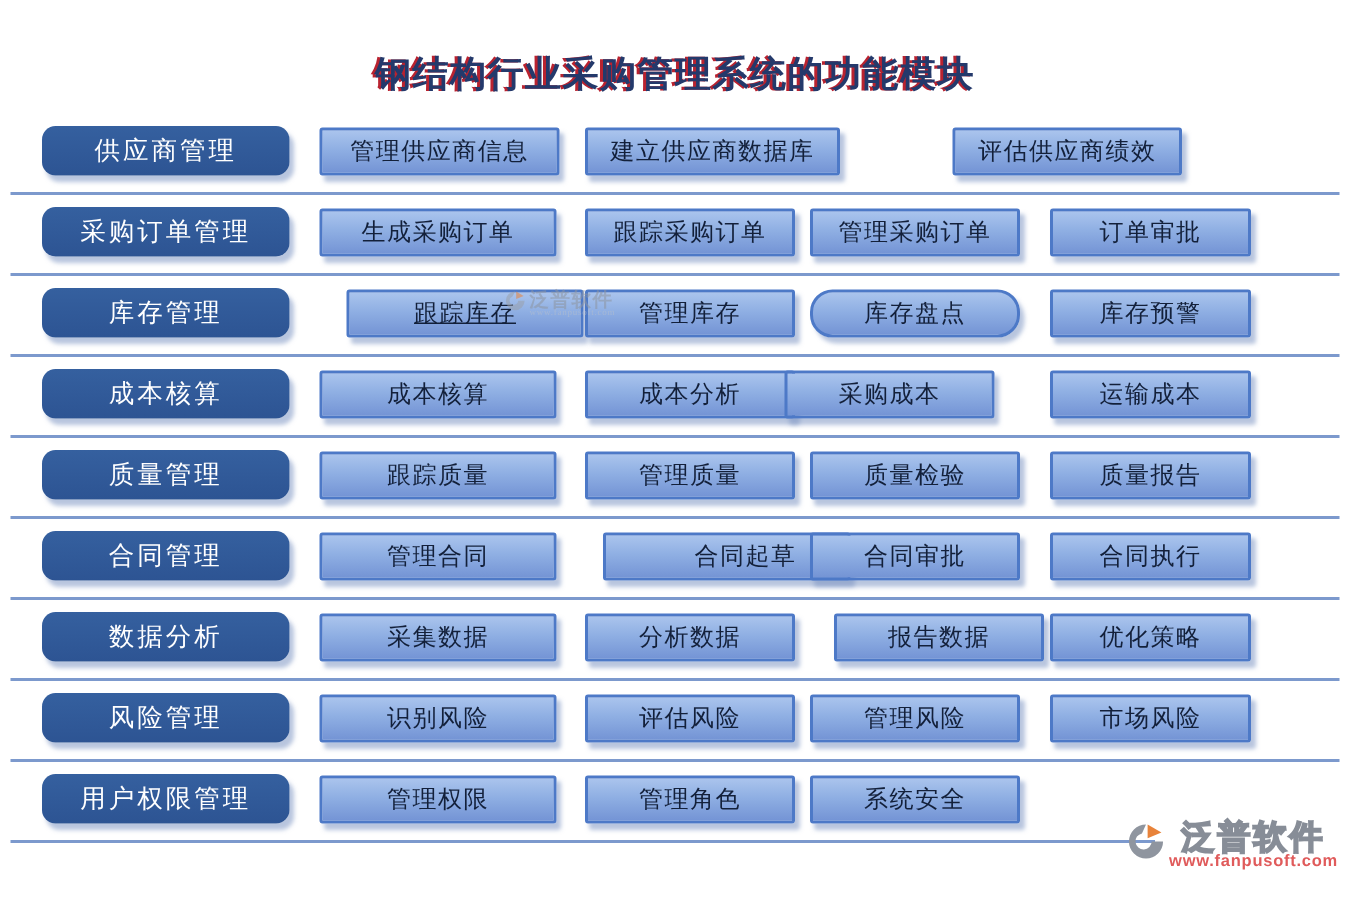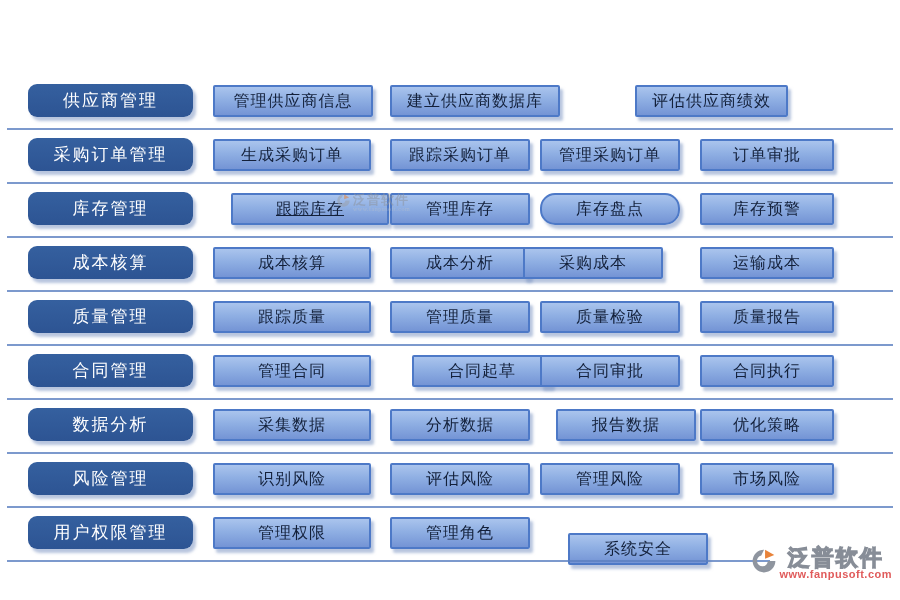--- a/index.html
+++ b/index.html
@@ -45,20 +45,21 @@
     color:#f2f3f5;-webkit-text-stroke:1.2px #878d97;
   }
   .logo-url{font-size:11px;font-weight:bold;color:#e05b5b;letter-spacing:0.5px;
     font-family:"Liberation Sans", sans-serif;}
 </style>
 </head>
 <body>
 
 <div class="canvas">
 
+  <h1 class="title">钢结构行业采购管理系统的功能模块</h1>
 
   <div id="rows">
       <div class="row" style="top: 84px;">
         <div class="cat-btn">供应商管理</div>
         <div class="item-btn" style="left: 185px; width: 156px;">管理供应商信息</div>
         <div class="item-btn" style="left: 362px; width: 166px;">建立供应商数据库</div>
         <div class="item-btn" style="left: 583px; width: 149px; margin-left: 24px;">评估供应商绩效</div>
       </div>
       <div class="row" style="top: 138px;">
         <div class="cat-btn">采购订单管理</div>
@@ -84,21 +85,21 @@
       <div class="row" style="top: 300px;">
         <div class="cat-btn">质量管理</div>
         <div class="item-btn" style="left: 185px; width: 154px;">跟踪质量</div>
         <div class="item-btn" style="left: 362px; width: 136px;">管理质量</div>
         <div class="item-btn" style="left: 512px; width: 136px;">质量检验</div>
         <div class="item-btn" style="left: 672px; width: 130px;">质量报告</div>
       </div>
       <div class="row" style="top: 354px;">
         <div class="cat-btn">合同管理</div>
         <div class="item-btn" style="left: 185px; width: 154px;">管理合同</div>
-        <div class="item-btn" style="left: 384px; width: 136px;">合同起草</div>
+        <div class="item-btn" style="left: 374px; width: 136px; padding-left: 25px;">合同起草</div>
         <div class="item-btn" style="left: 512px; width: 136px;">合同审批</div>
         <div class="item-btn" style="left: 672px; width: 130px;">合同执行</div>
       </div>
       <div class="row" style="top: 408px;">
         <div class="cat-btn">数据分析</div>
         <div class="item-btn" style="left: 185px; width: 154px;">采集数据</div>
         <div class="item-btn" style="left: 362px; width: 136px;">分析数据</div>
         <div class="item-btn" style="left: 528px; width: 136px;">报告数据</div>
         <div class="item-btn" style="left: 672px; width: 130px;">优化策略</div>
       </div>
@@ -106,21 +107,21 @@
         <div class="cat-btn">风险管理</div>
         <div class="item-btn" style="left: 185px; width: 154px;">识别风险</div>
         <div class="item-btn" style="left: 362px; width: 136px;">评估风险</div>
         <div class="item-btn" style="left: 512px; width: 136px;">管理风险</div>
         <div class="item-btn" style="left: 672px; width: 130px;">市场风险</div>
       </div>
       <div class="row" style="top: 516px;">
         <div class="cat-btn">用户权限管理</div>
         <div class="item-btn" style="left: 185px; width: 154px;">管理权限</div>
         <div class="item-btn" style="left: 362px; width: 136px;">管理角色</div>
-        <div class="item-btn" style="left: 540px; width: 136px; margin-top: 16px;">系统安全</div>
+        <div class="item-btn" style="left: 512px; width: 136px;">系统安全</div>
       </div>
     </div>
   <div id="dividers">
       <div class="divider" style="top: 128px; left: 7px; width: 886px;"></div>
       <div class="divider" style="top: 182px; left: 7px; width: 886px;"></div>
       <div class="divider" style="top: 236px; left: 7px; width: 886px;"></div>
       <div class="divider" style="top: 290px; left: 7px; width: 886px;"></div>
       <div class="divider" style="top: 344px; left: 7px; width: 886px;"></div>
       <div class="divider" style="top: 398px; left: 7px; width: 886px;"></div>
       <div class="divider" style="top: 452px; left: 7px; width: 886px;"></div>

